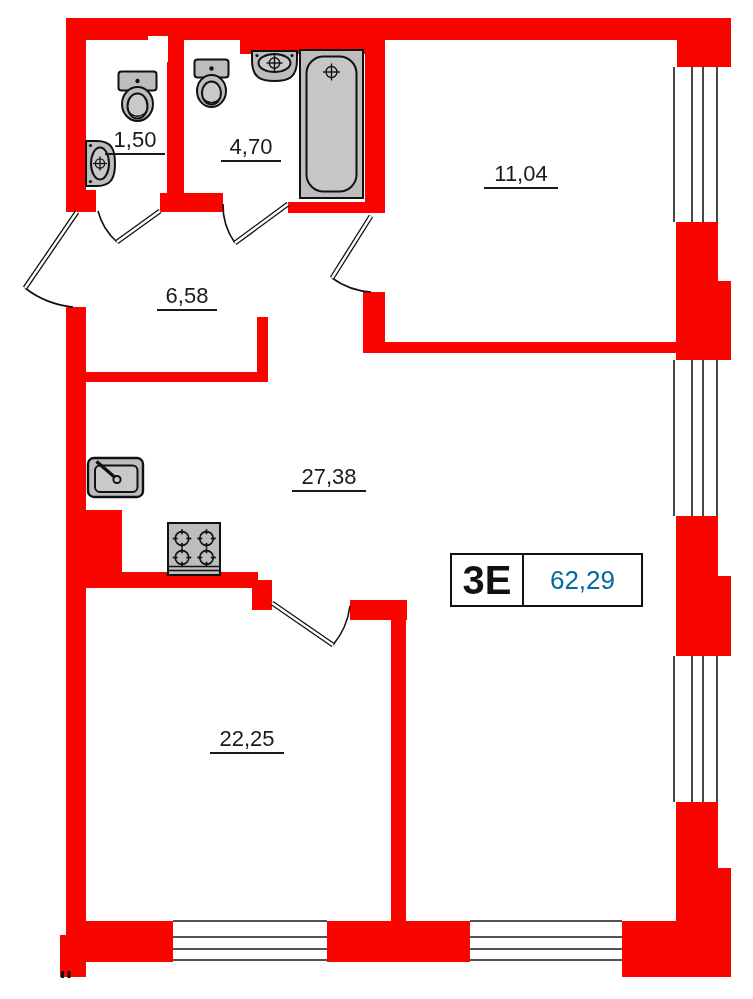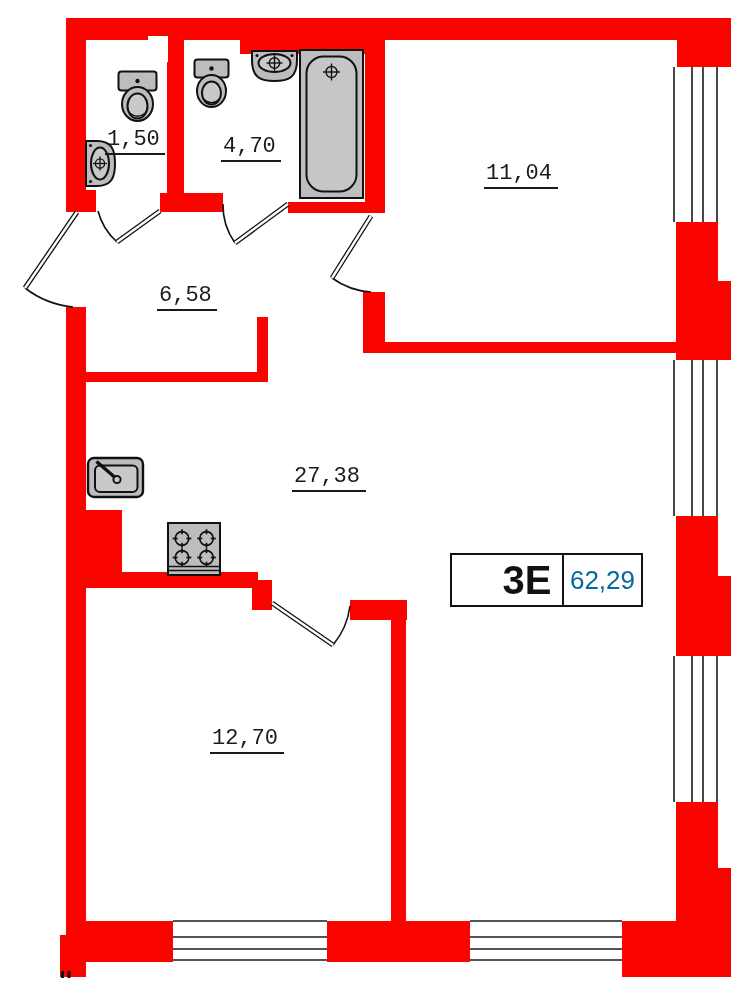--- a/index.html
+++ b/index.html
@@ -2,25 +2,25 @@
 <html><head>
 <meta charset="utf-8">
 <style>
   html,body{margin:0;padding:0;background:#ffffff;}
   .plan{position:relative;width:753px;height:999px;background:#ffffff;overflow:hidden;
         font-family:"Liberation Sans",sans-serif;}
   .w{position:absolute;background:#fa0400;}
   .cut{position:absolute;background:#ffffff;}
   svg.overlay{position:absolute;left:0;top:0;z-index:5;}
   .room-label{position:absolute;z-index:8;color:#1a1a1a;font-size:22px;line-height:25px;
-        text-align:left;border-bottom:2px solid #1a1a1a;padding:0 2px 1px 2px;font-family:Liberation Mono, monospace;}
+        text-align:center;border-bottom:2px solid #1a1a1a;padding:0 2px 1px 2px;}
   .unit-box{position:absolute;left:450px;top:553px;width:189px;height:50px;
         border:2px solid #111;background:#fff;display:flex;z-index:8;}
   .unit-type{width:70px;border-right:2px solid #111;display:flex;align-items:center;
-        justify-content:center;font-size:40px;font-weight:bold;color:#111;margin-left:40px;}
+        justify-content:center;font-size:40px;font-weight:bold;color:#111;}
   .unit-area{flex:1;display:flex;align-items:center;justify-content:center;
         font-size:26px;color:#0369a1;}
 </style>
 </head>
 <body>
 
 <div class="plan">
 
   <div class="w" style="left:66px;top:18px;width:665px;height:22px"></div>
   <div class="w" style="left:677px;top:18px;width:54px;height:49px"></div>
@@ -202,20 +202,20 @@
       <rect x="61" y="971" width="3" height="7"></rect>
       <rect x="67.5" y="971" width="3" height="7"></rect>
     </g>
   </svg>
 
   <div class="room-label" style="left:105px;top:127px;width:56px">1,50</div>
   <div class="room-label" style="left:221px;top:134px;width:56px">4,70</div>
   <div class="room-label" style="left:484px;top:161px;width:70px">11,04</div>
   <div class="room-label" style="left:157px;top:283px;width:56px">6,58</div>
   <div class="room-label" style="left:292px;top:464px;width:70px">27,38</div>
-  <div class="room-label" style="left:210px;top:726px;width:70px">12,70</div>
+  <div class="room-label" style="left:210px;top:726px;width:70px">22,25</div>
 
   <div class="unit-box">
     <div class="unit-type">3Е</div>
     <div class="unit-area">62,29</div>
   </div>
 
 </div>
 
 </body></html>

